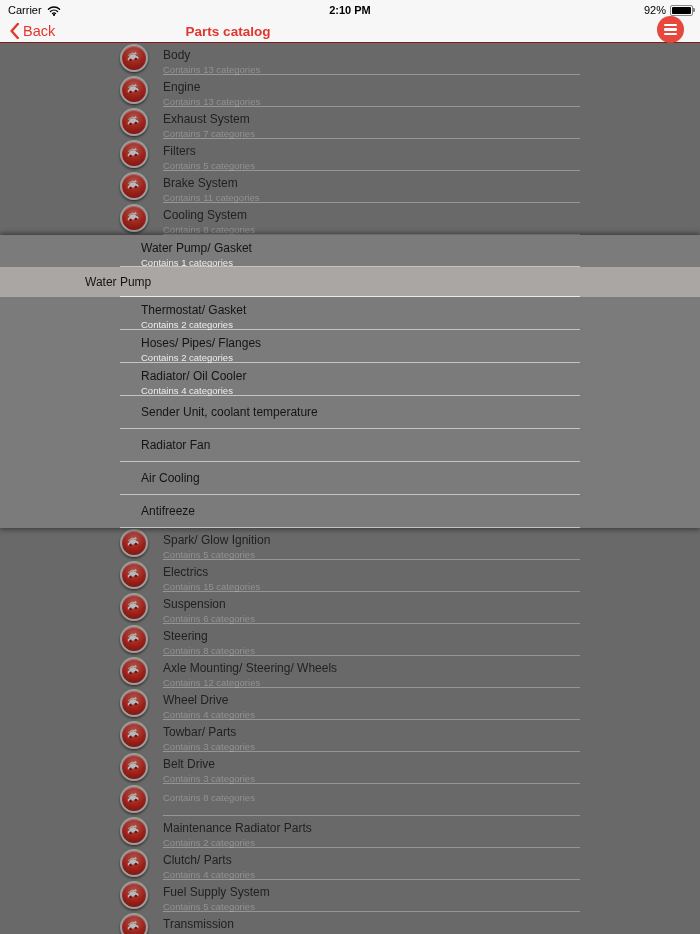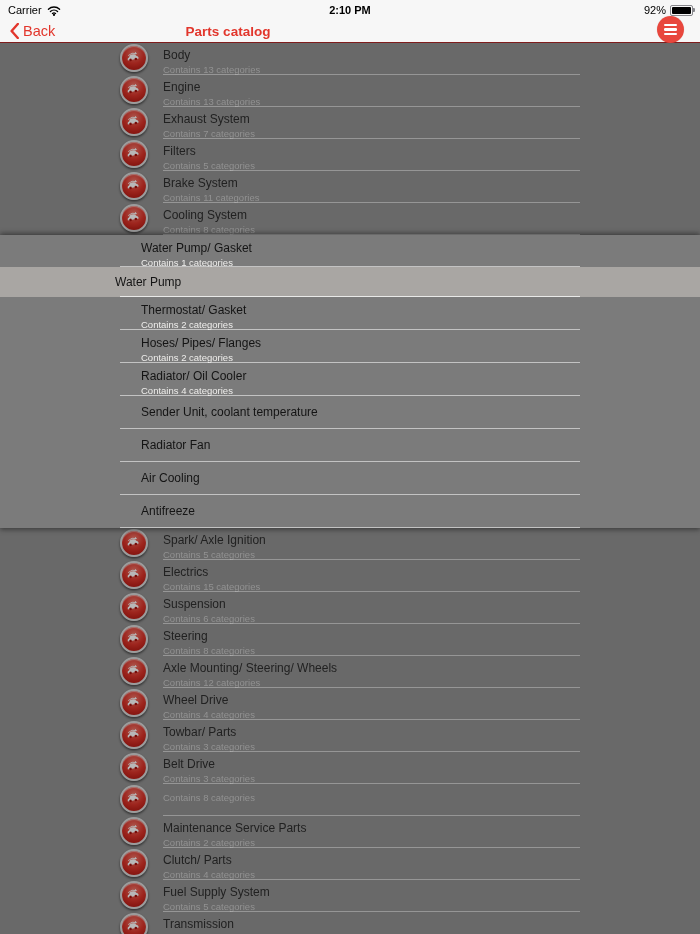--- a/index.html
+++ b/index.html
@@ -71,21 +71,21 @@
   .section.submenu .row{height:33px;padding:7px 0 0 141px;}
   .section.submenu .row:first-child{height:32px;}
   .section.submenu .row::after{
     content:'';position:absolute;left:120px;right:120px;bottom:0;height:1px;
     background:rgba(255,255,255,0.55);
   }
   .section.submenu .title{color:#141414;}
   .section.submenu .subtitle{color:#efeeec;}
   .section.submenu .row.no-sub{display:flex;align-items:center;padding-top:0;}
   .section.submenu .row.selected{
-    height:30px;background:#a9a6a3;padding-left:115px;
+    height:30px;background:#a9a6a3;padding-left:85px;
   }
   .section.submenu .row.selected::after{background:rgba(255,255,255,0.75);}
 </style>
 </head>
 <body>
 
 <div class="screen">
 
   <div class="statusbar">
     <div class="sb-left">
@@ -261,21 +261,21 @@
     <span class="cat-icon">
       <svg width="15" height="15" viewBox="0 0 20 20">
         <g transform="rotate(-10 10 10)">
           <path d="M5 7.5 q5 -3.6 10.5 -0.5 l-1.8 0.2 m1.8 -0.2 l-0.6 -1.6" fill="none" stroke="#fff" stroke-width="1.1" stroke-linecap="round"></path>
           <path d="M3 12.8 q0 -2.2 2.2 -2.4 l1.3 -2 q0.8 -1.2 2.3 -1.2 h3 q1.5 0 2.3 1.2 l1.3 2 q2.2 0.2 2.2 2.4 v1.4 h-14.6 z" fill="#fff"></path>
           <circle cx="6.6" cy="14" r="1.7" fill="#a90d08"></circle>
           <circle cx="13.8" cy="14" r="1.7" fill="#a90d08"></circle>
         </g>
       </svg>
     </span>
-    <span class="title">Spark/ Axle Ignition</span>
+    <span class="title">Spark/ Glow Ignition</span>
     <span class="subtitle">Contains 5 categories</span>
   </div>
         <div class="row main">
     <span class="cat-icon">
       <svg width="15" height="15" viewBox="0 0 20 20">
         <g transform="rotate(-10 10 10)">
           <path d="M5 7.5 q5 -3.6 10.5 -0.5 l-1.8 0.2 m1.8 -0.2 l-0.6 -1.6" fill="none" stroke="#fff" stroke-width="1.1" stroke-linecap="round"></path>
           <path d="M3 12.8 q0 -2.2 2.2 -2.4 l1.3 -2 q0.8 -1.2 2.3 -1.2 h3 q1.5 0 2.3 1.2 l1.3 2 q2.2 0.2 2.2 2.4 v1.4 h-14.6 z" fill="#fff"></path>
           <circle cx="6.6" cy="14" r="1.7" fill="#a90d08"></circle>
           <circle cx="13.8" cy="14" r="1.7" fill="#a90d08"></circle>
@@ -386,21 +386,21 @@
     <span class="cat-icon">
       <svg width="15" height="15" viewBox="0 0 20 20">
         <g transform="rotate(-10 10 10)">
           <path d="M5 7.5 q5 -3.6 10.5 -0.5 l-1.8 0.2 m1.8 -0.2 l-0.6 -1.6" fill="none" stroke="#fff" stroke-width="1.1" stroke-linecap="round"></path>
           <path d="M3 12.8 q0 -2.2 2.2 -2.4 l1.3 -2 q0.8 -1.2 2.3 -1.2 h3 q1.5 0 2.3 1.2 l1.3 2 q2.2 0.2 2.2 2.4 v1.4 h-14.6 z" fill="#fff"></path>
           <circle cx="6.6" cy="14" r="1.7" fill="#a90d08"></circle>
           <circle cx="13.8" cy="14" r="1.7" fill="#a90d08"></circle>
         </g>
       </svg>
     </span>
-    <span class="title">Maintenance Service Parts</span>
+    <span class="title">Maintenance Radiator Parts</span>
     <span class="subtitle">Contains 2 categories</span>
   </div>
         <div class="row main">
     <span class="cat-icon">
       <svg width="15" height="15" viewBox="0 0 20 20">
         <g transform="rotate(-10 10 10)">
           <path d="M5 7.5 q5 -3.6 10.5 -0.5 l-1.8 0.2 m1.8 -0.2 l-0.6 -1.6" fill="none" stroke="#fff" stroke-width="1.1" stroke-linecap="round"></path>
           <path d="M3 12.8 q0 -2.2 2.2 -2.4 l1.3 -2 q0.8 -1.2 2.3 -1.2 h3 q1.5 0 2.3 1.2 l1.3 2 q2.2 0.2 2.2 2.4 v1.4 h-14.6 z" fill="#fff"></path>
           <circle cx="6.6" cy="14" r="1.7" fill="#a90d08"></circle>
           <circle cx="13.8" cy="14" r="1.7" fill="#a90d08"></circle>

